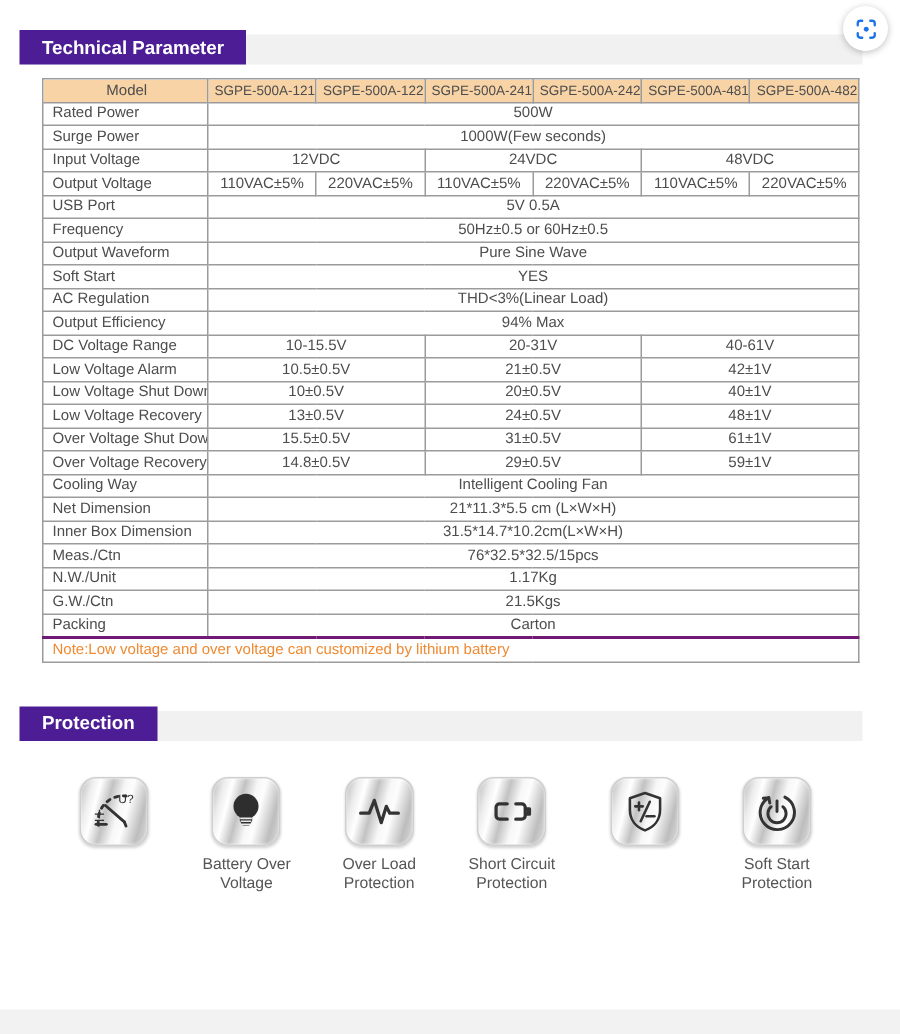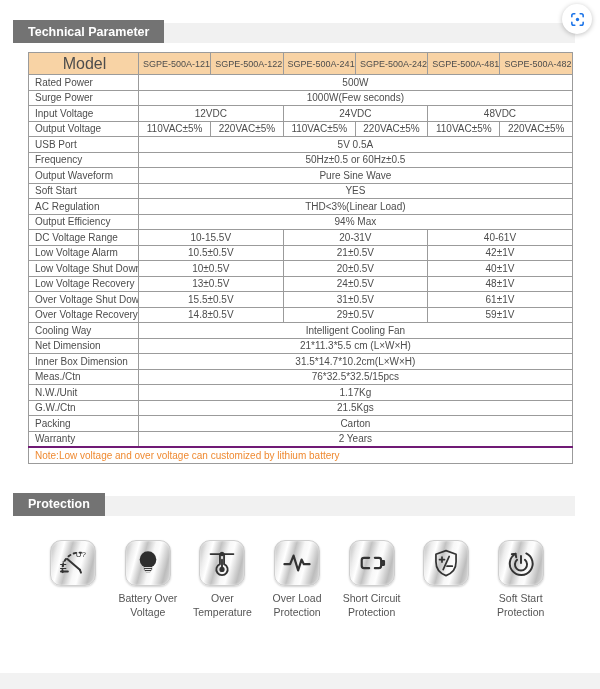--- a/index.html
+++ b/index.html
@@ -2,38 +2,38 @@
 <html><head>
 <meta charset="utf-8">
 <style>
   * { margin:0; padding:0; box-sizing:border-box; }
   html,body { width:600px; height:689px; background:#ffffff; overflow:hidden;
     font-family:"Liberation Sans", sans-serif; color:#4d4d4d; position:relative; }
 
   
   .section-header { position:relative; height:23px; }
   .header-strip { position:absolute; left:18px; right:25px; top:3px; height:20px; background:#f1f1f1; }
-  .header-badge { position:absolute; left:13px; top:0; height:23px; background:#737373;
+  .header-badge { position:absolute; left:13px; top:0; height:23px; background:#4c1d95;
     color:#fff; font-size:12.5px; font-weight:bold; padding:0 15px; display:flex; align-items:center; }
   #tech-header { margin-top:20px; }
   #prot-header { margin-top:29px;text-decoration:underline; }
 
   
   .scan-btn { position:absolute; top:4px; right:8px; width:30px; height:30px; border-radius:50%;
     background:#fff; border:none; box-shadow:0 1px 5px rgba(0,0,0,.25); cursor:pointer;
     display:flex; align-items:center; justify-content:center; z-index:5; }
   .scan-btn svg { width:17px; height:17px; }
 
   
   table { border-collapse:collapse; table-layout:fixed; width:544px; margin:9px 0 0 28px;
     border:1px solid #7e7e7e; }
   td, th { border:1px solid #9b9b9b; font-size:10px; font-weight:normal; height:12.3px;
     padding:1.5px 4px; line-height:1.15; overflow:hidden; white-space:nowrap; }
   .model-row th { background:#f8d3a5; font-size:9px; color:#4d4d4d; text-align:center; }
-  .model-row th.label-cell { font-size:16px; }
+  .model-row th.label-cell { font-size:10px; }
   .label-cell { text-align:left; padding-left:6px; }
   .value-cell { text-align:center; }
   .note-cell { color:#ef8a32; text-align:left; padding-left:6px; border-top:2px solid #701a75; }
 
   
   .prot-row { display:flex; justify-content:space-between; margin:24px 42px 0 36px; }
   .prot-item { display:flex; flex-direction:column; align-items:center; width:80px; }
   .tile { width:46px; height:46px; border-radius:11px; border:1px solid #cfcfcf;
     box-shadow:0 1px 2px rgba(0,0,0,.18), inset 0 0 2px rgba(255,255,255,.8);
     background:linear-gradient(105deg,#b9b9b9 0%,#ededed 15%,#ffffff 25%,#c2c2c2 40%,#f7f7f7 55%,#fdfdfd 65%,#bdbdbd 85%,#dcdcdc 100%);
@@ -186,24 +186,20 @@
       </tr>
       <tr>
         <td class="label-cell">G.W./Ctn</td>
         <td class="value-cell" colspan="6">21.5Kgs</td>
       </tr>
       <tr>
         <td class="label-cell">Packing</td>
         <td class="value-cell" colspan="6">Carton</td>
       </tr>
       <tr>
-        <td class="label-cell">Warranty</td>
-        <td class="value-cell" colspan="6">2 Years</td>
-      </tr>
-      <tr>
         <td class="note-cell" colspan="7">Note:Low voltage and over voltage can customized by lithium battery</td>
       </tr>
     </tbody>
 </table>
 
 <div class="section-header" id="prot-header">
   <div class="header-strip"></div>
   <div class="header-badge">Protection</div>
 </div>
 
@@ -229,32 +225,20 @@
             <path d="M10.6,18 h6.8"></path>
             <path d="M10.9,19.7 h6.2"></path>
             <path d="M11.6,21.4 h4.8"></path>
           </g>
         </svg>
       </div>
       <div class="prot-label">Battery Over Voltage</div>
     </div>
     <div class="prot-item">
       <div class="tile">
-        <svg viewBox="0 0 28 28" fill="none" stroke="#333" stroke-linecap="round" stroke-linejoin="round" stroke-width="1.6">
-    <path d="M4,6.2 H24"></path>
-          <circle cx="14" cy="6.2" r="2" fill="#333" stroke="none"></circle>
-    <path d="M12.2,6.2 V15 a5,5 0 1 0 3.6,0 V6.2"></path>
-    <circle cx="14" cy="19.6" r="2.3" fill="#333" stroke="none"></circle>
-          <path d="M14,17.5 V11"></path>
-        </svg>
-      </div>
-      <div class="prot-label">Over Temperature</div>
-    </div>
-    <div class="prot-item">
-      <div class="tile">
         <svg viewBox="0 0 28 28" fill="none" stroke="#333" stroke-linecap="round" stroke-linejoin="round" stroke-width="1.9">
     <polyline points="3,15 8,15 11,7.5 15,20.5 18,11 20,15 25,15"></polyline>
         </svg>
       </div>
       <div class="prot-label">Over Load Protection</div>
     </div>
     <div class="prot-item">
       <div class="tile">
         <svg viewBox="0 0 28 28" fill="none" stroke="#333" stroke-linecap="round" stroke-linejoin="round" stroke-width="1.9">
     <path d="M11.5,9.5 H7 a2,2 0 0 0 -2,2 v5 a2,2 0 0 0 2,2 h4.5"></path>

